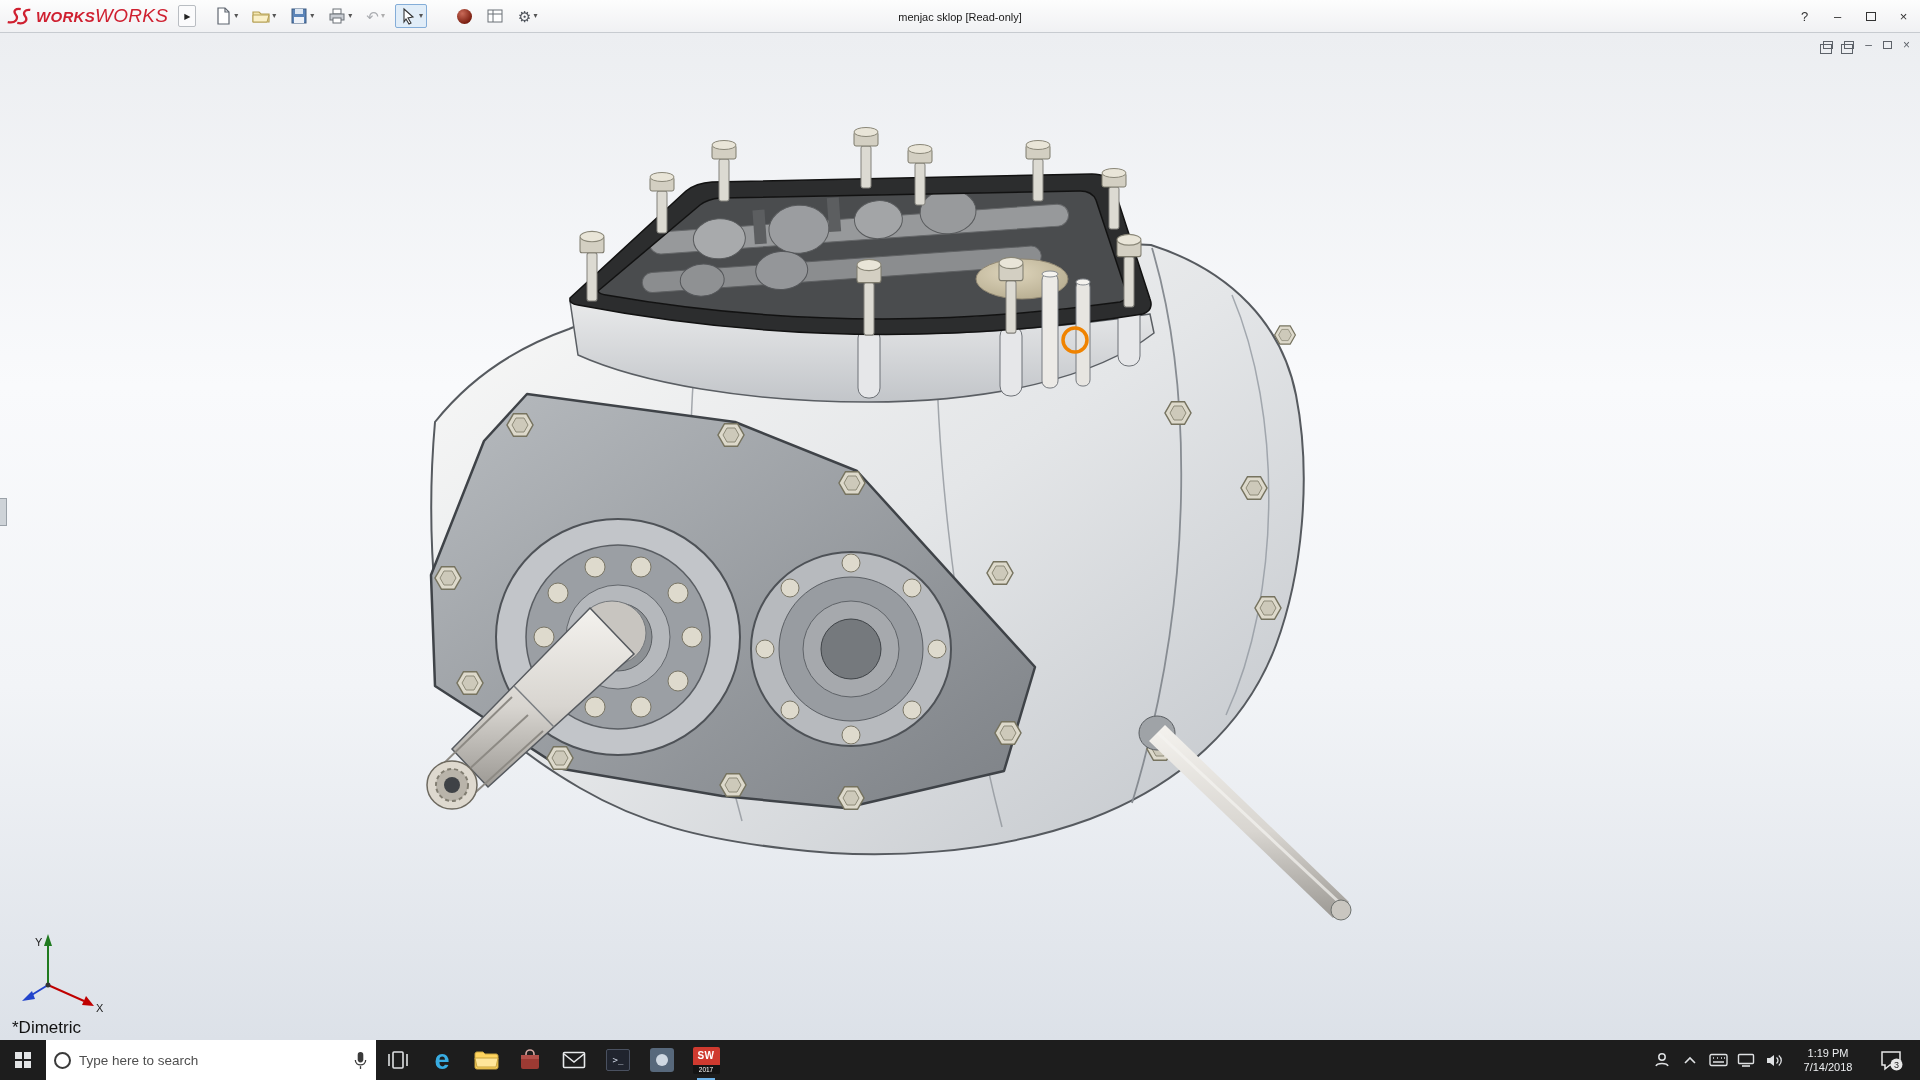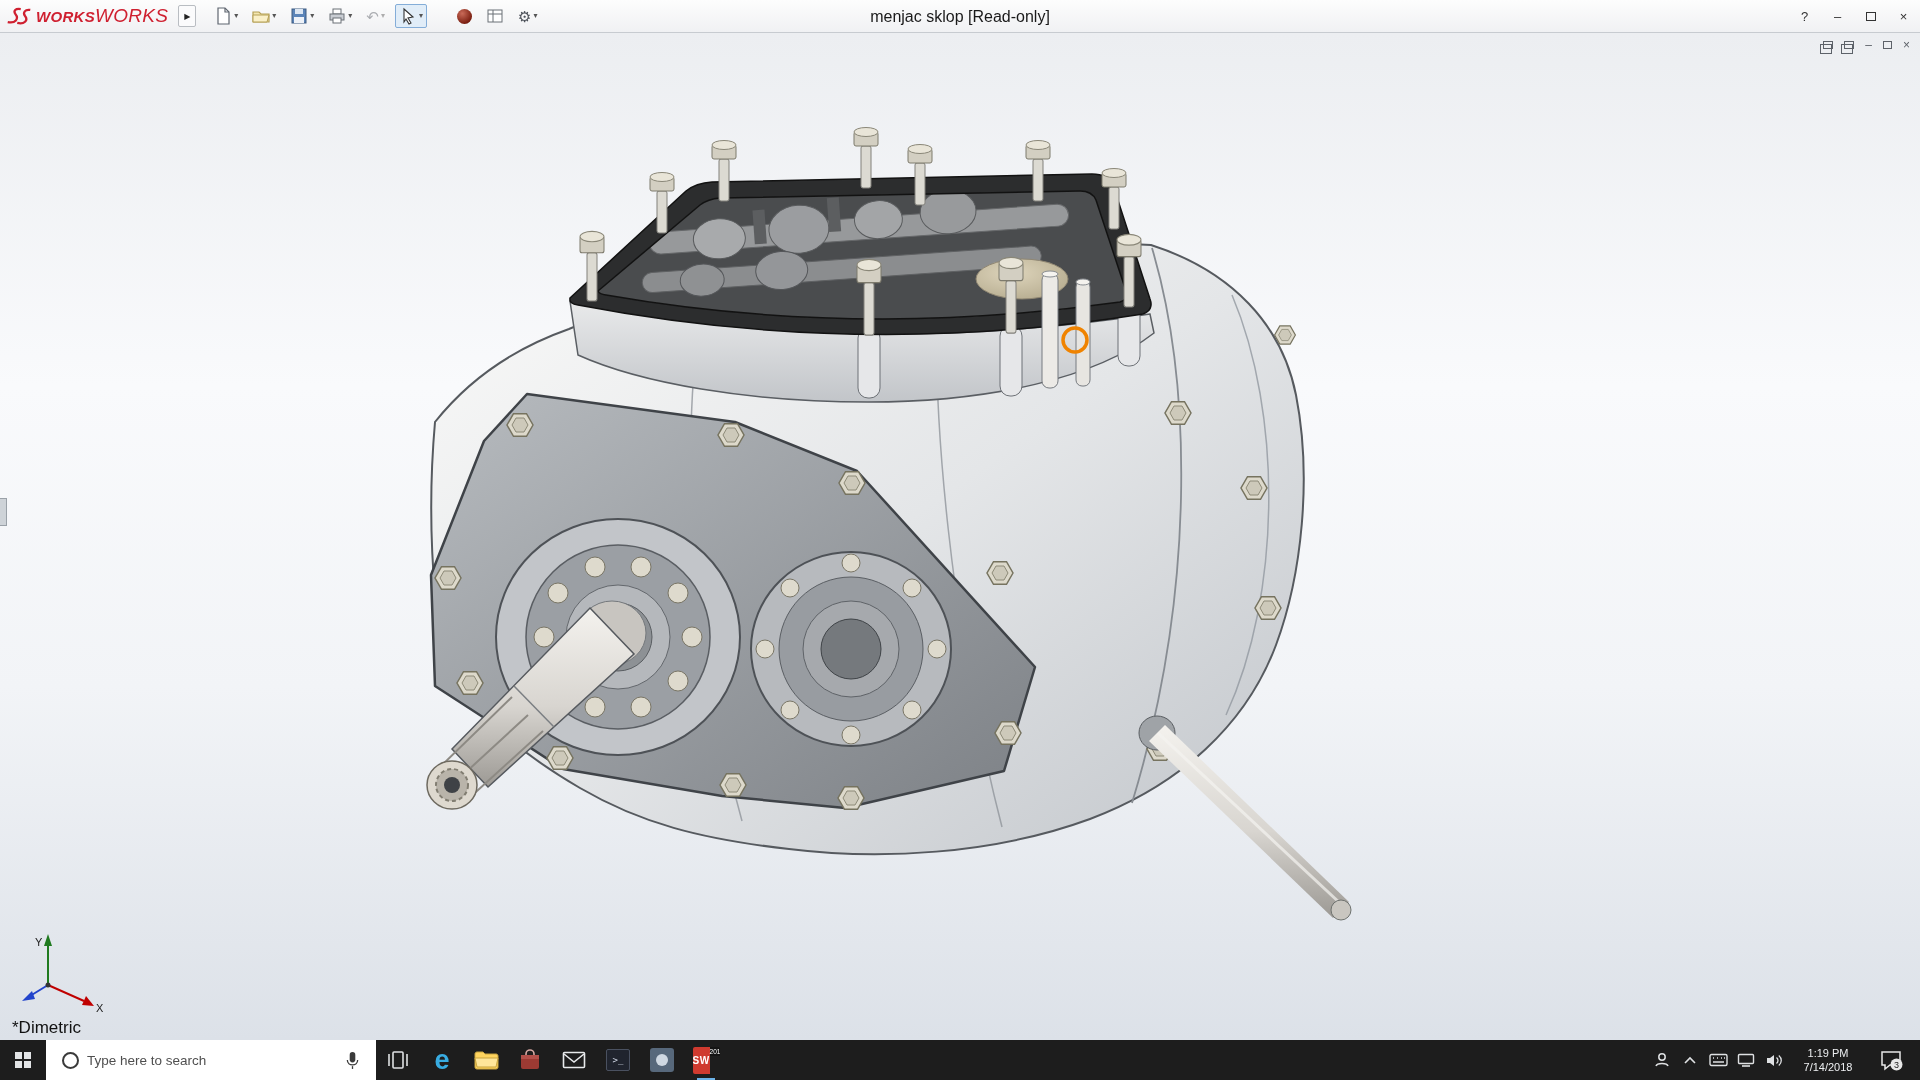--- a/index.html
+++ b/index.html
@@ -20,21 +20,21 @@
   .tbtn{display:flex;align-items:center;gap:2px;padding:2px 3px;border:1px solid transparent;
     border-radius:2px;cursor:pointer;background:transparent}
   .tbtn.active{border-color:#84add8;background:#e1edf8}
   .tbtn.disabled{opacity:.45}
   .caret{font-size:8px;color:#555;line-height:1}
   .glyph-ic{font-size:15px;color:#4d525a;line-height:1}
   .sphere{width:15px;height:15px;border-radius:50%;
     background:radial-gradient(circle at 35% 30%,#c96a58,#7c2012 70%,#4c0f06)}
   .tbgap{width:14px}
   .tb-title{position:absolute;left:50%;transform:translateX(-50%);top:0;height:33px;
-    display:flex;align-items:center;font-size:16px;color:#1a1a1a;white-space:nowrap}
+    display:flex;align-items:center;font-size:11px;color:#1a1a1a;white-space:nowrap}
   .win-controls{position:absolute;right:0;top:0;height:33px;display:flex}
   .win-controls button{width:33px;height:33px;border:none;background:transparent;
     font-size:13px;color:#333;cursor:pointer;display:flex;align-items:center;justify-content:center}
   .boxicon{display:inline-block;width:10px;height:9px;border:1.5px solid #333}
 
   
   .viewport{position:absolute;top:33px;left:0;right:0;bottom:40px;
     background:linear-gradient(180deg,#eceef1 0%,#f9fafc 35%,#f2f4f7 65%,#dce1e8 100%);overflow:hidden}
   .doc-controls{position:absolute;top:5px;right:10px;display:flex;gap:11px;align-items:center;z-index:5}
   .doc-controls .dbtn{border:none;background:transparent;color:#5d6269;font-size:12px;
@@ -48,36 +48,36 @@
   .triad{position:absolute;left:8px;bottom:26px}
   .gfx{position:absolute;inset:0;width:100%;height:100%}
 
   
   .taskbar{position:absolute;left:0;right:0;bottom:0;height:40px;background:#1d1d1d;
     display:flex;align-items:stretch;z-index:40}
   .tb-start{width:46px;border:none;background:transparent;display:flex;align-items:center;
     justify-content:center;cursor:pointer}
   .win-logo{display:grid;grid-template-columns:7px 7px;grid-template-rows:7px 7px;gap:1.5px}
   .win-logo i{background:#e2e4e6}
-  .tb-search{width:330px;background:#ffffff;display:flex;align-items:center;padding:0 16px;gap:8px}
+  .tb-search{width:330px;background:#ffffff;display:flex;align-items:center;padding:0 8px;gap:8px}
   .cortana{width:17px;height:17px;border:2px solid #3a3a3a;border-radius:50%;flex:none}
   .tb-search input{flex:1;border:none;outline:none;font-size:13.5px;color:#222;background:transparent;
     font-family:"Liberation Sans","DejaVu Sans",sans-serif}
   .tb-search input::placeholder{color:#4f4f4f;opacity:1}
   .tb-app{width:44px;border:none;background:transparent;display:flex;align-items:center;
     justify-content:center;cursor:pointer;position:relative}
   .tb-app.running::after{content:"";position:absolute;bottom:0;left:13px;width:18px;height:2.5px;background:#6cb2e8}
   .edge-e{font-size:27px;font-weight:bold;color:#38ace2;line-height:1}
   .term-ic{width:24px;height:22px;background:#20242e;border:1px solid #4a5160;border-radius:2px;
     color:#cfd6e4;font-size:9px;display:flex;align-items:center;justify-content:center;
     font-family:"DejaVu Sans Mono",monospace}
   .blue-app{width:24px;height:24px;border-radius:3px;background:#57687b;display:flex;
     align-items:center;justify-content:center}
   .blue-app i{width:12px;height:12px;border-radius:50%;background:#cfd8e2;display:block}
-  .sw-badge{width:27px;height:27px;border-radius:2px;overflow:hidden;display:flex;flex-direction:row}
+  .sw-badge{width:27px;height:27px;border-radius:2px;overflow:hidden;display:flex;flex-direction:column}
   .sw-top{flex:1;background:#cf3a2f;color:#fff;font-size:10px;font-weight:bold;display:flex;
     align-items:center;justify-content:center;letter-spacing:.5px}
   .sw-year{height:9px;background:#141414;color:#fff;font-size:6.5px;display:flex;
     align-items:center;justify-content:center}
   .tb-spacer{flex:1}
   .tray{display:flex;align-items:center;gap:4px;padding-right:8px}
   .tray-btn{border:none;background:transparent;cursor:pointer;display:flex;align-items:center;
     justify-content:center;width:24px;height:40px}
   .clock{width:76px;text-align:center;color:#eceef0;font-size:11px;line-height:1.3;cursor:pointer;
     border:none;background:transparent;padding:0 2px}

